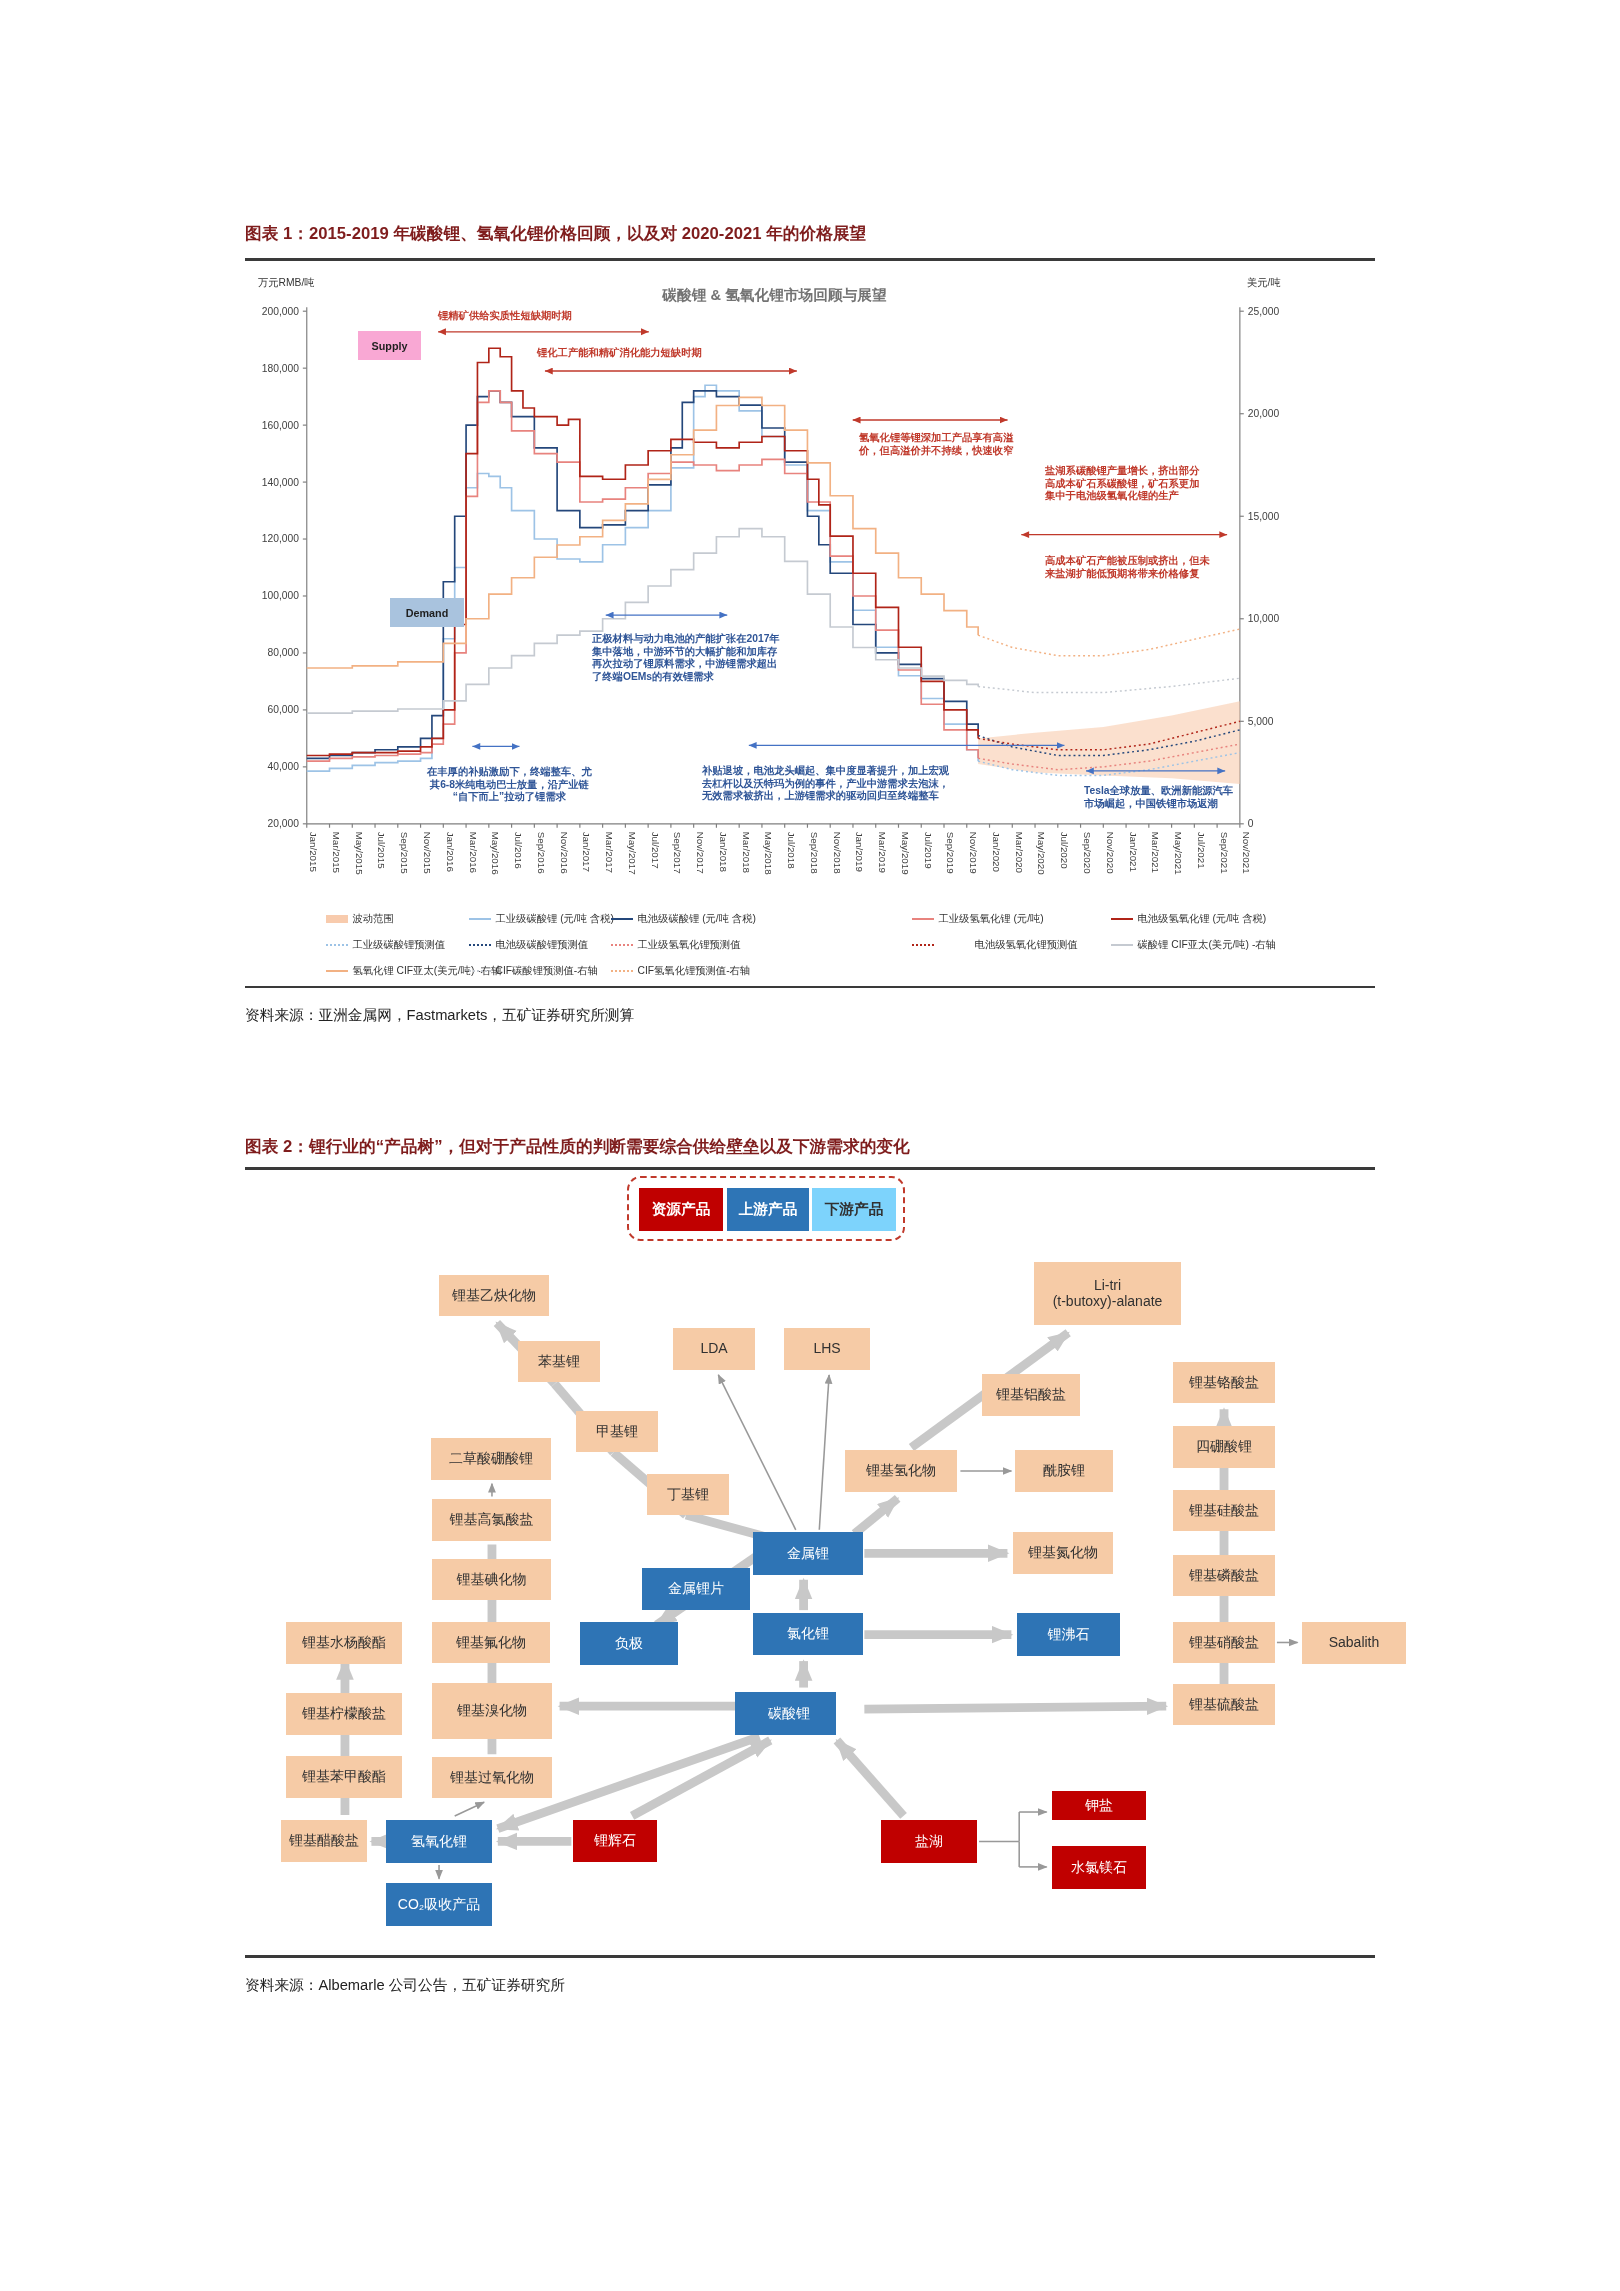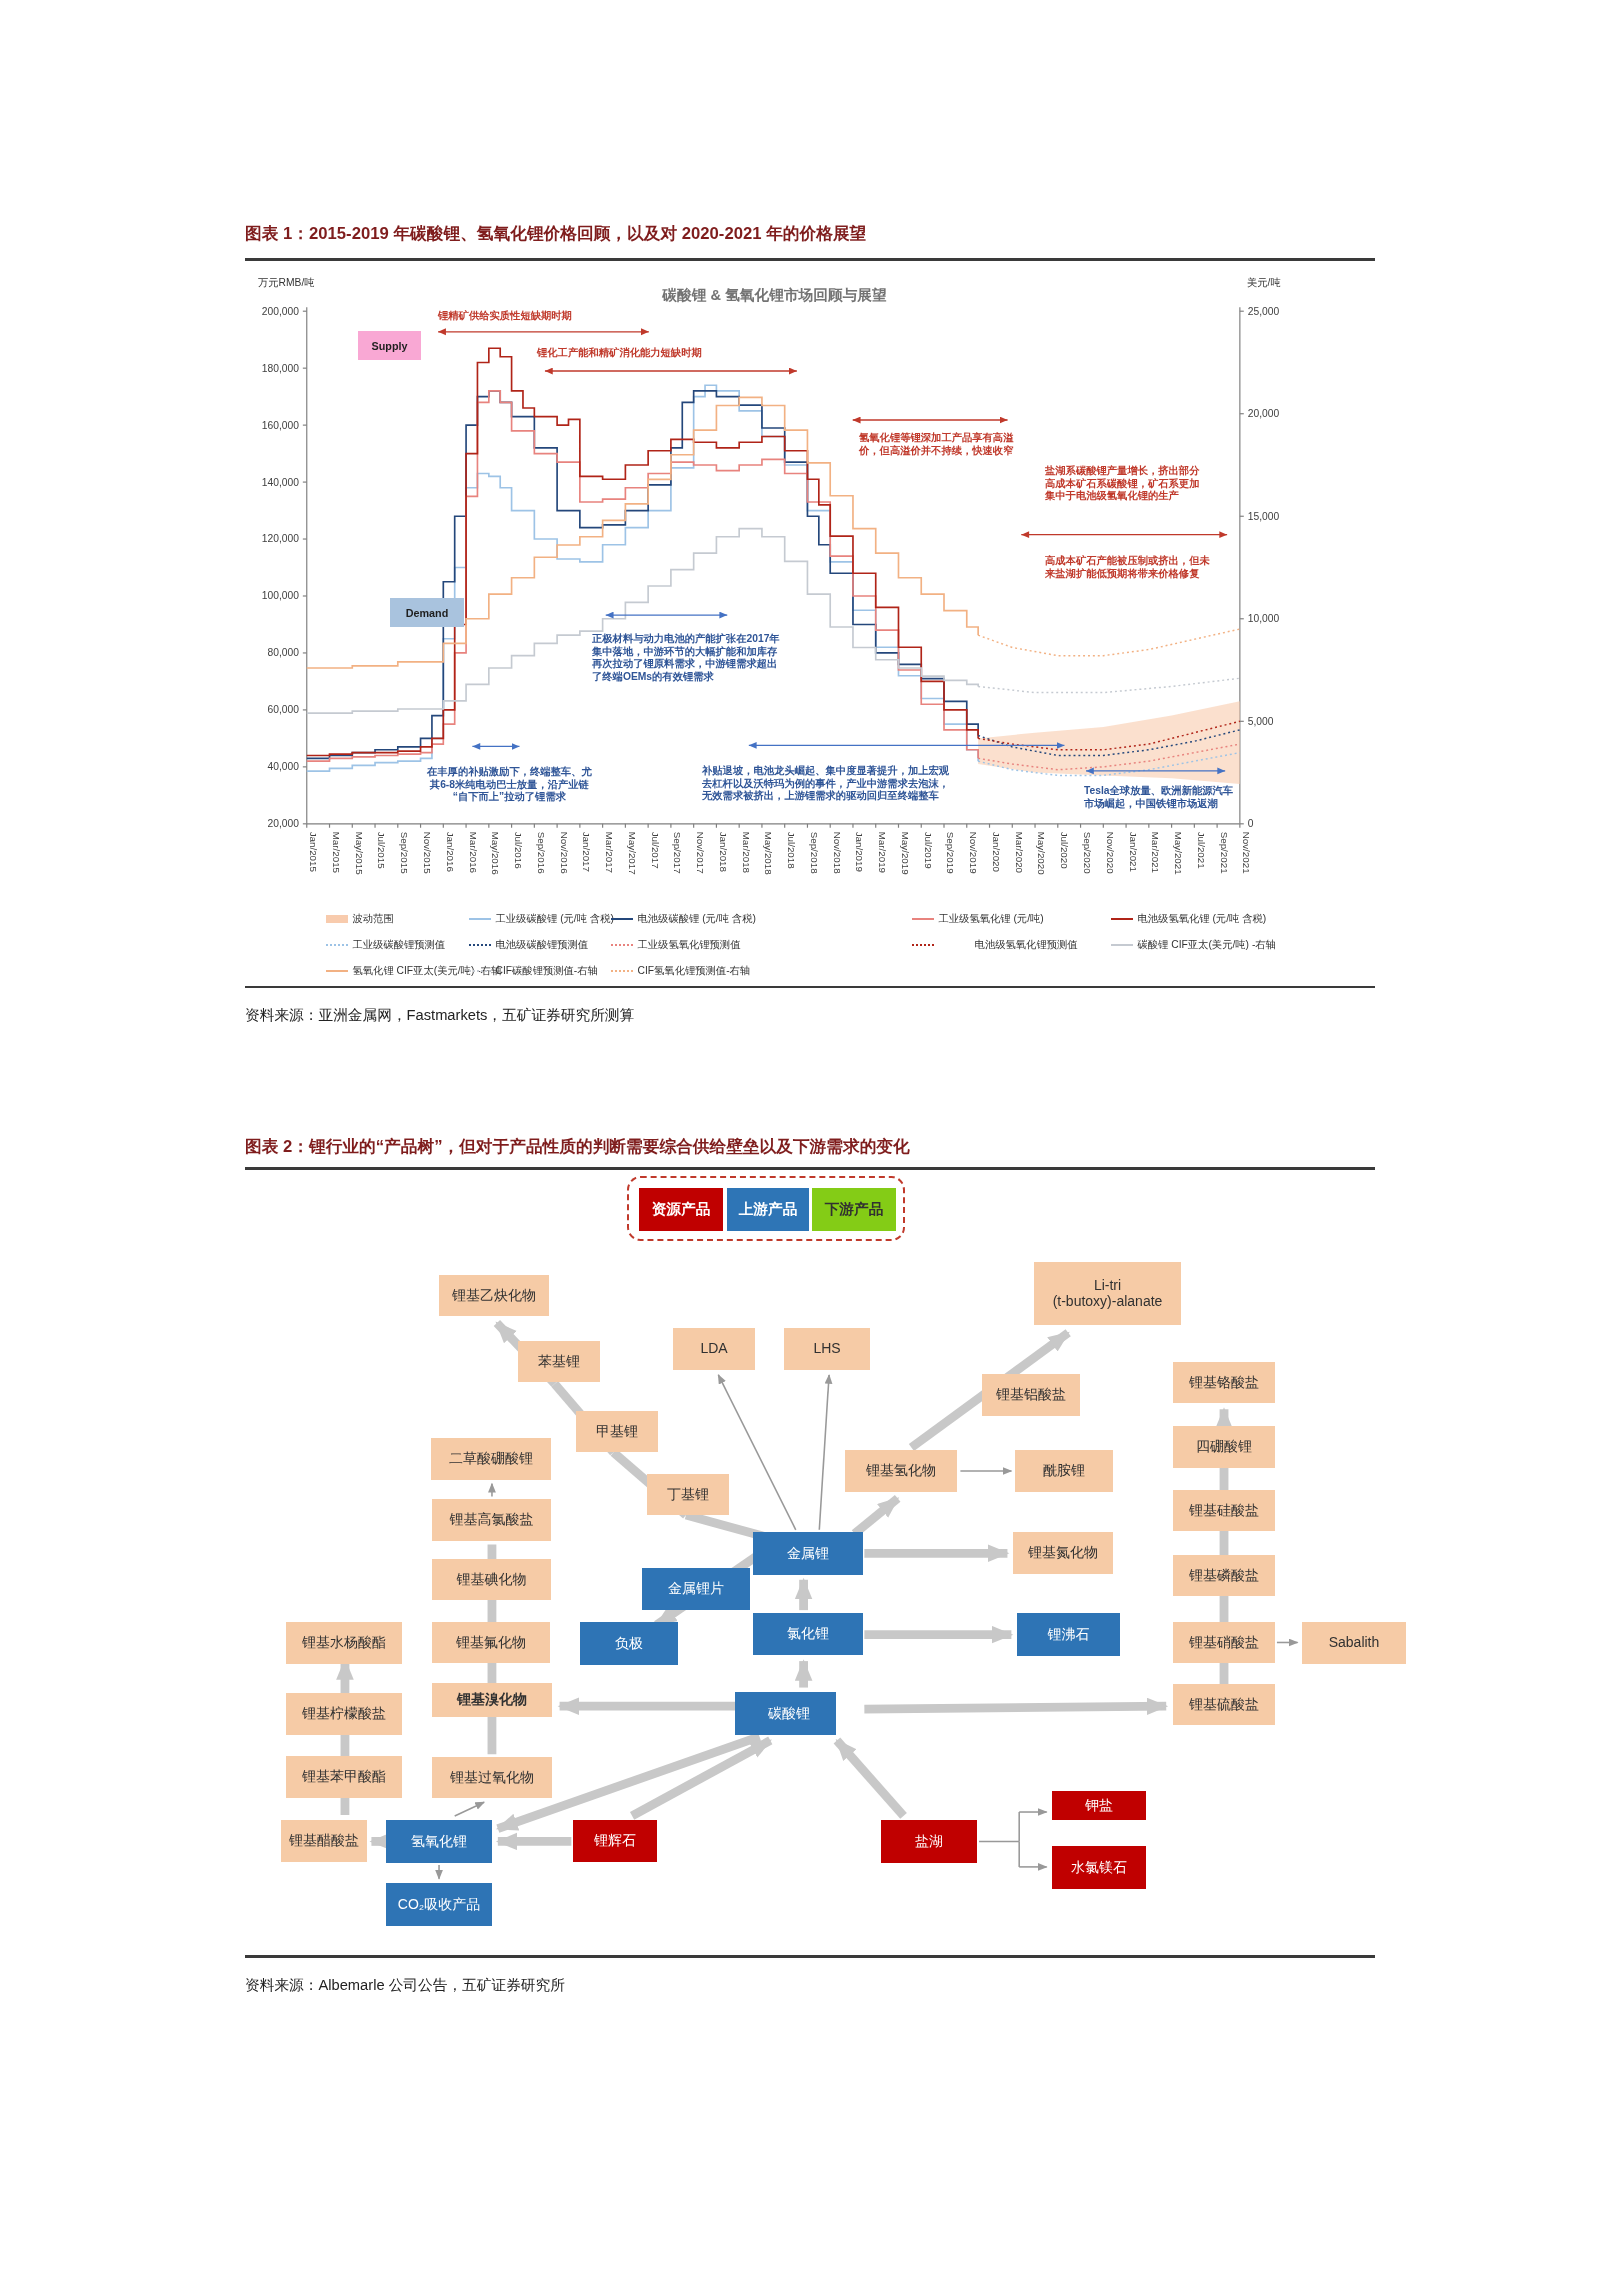--- a/index.html
+++ b/index.html
@@ -314,21 +314,21 @@
       <line x1="790" y1="710" x2="818" y2="710" stroke="#999999" stroke-width="1.6" marker-end="url(#thin-head)"></line>
       <line x1="214" y1="658" x2="244" y2="644" stroke="#999999" stroke-width="1.6" marker-end="url(#thin-head)"></line>
       <line x1="198" y1="708" x2="198" y2="722" stroke="#999999" stroke-width="1.6" marker-end="url(#thin-head)"></line>
       <line x1="252" y1="332" x2="252" y2="319" stroke="#999999" stroke-width="1.6" marker-end="url(#thin-head)"></line>
     </svg>
 
   <div class="fig2-legend"></div>
   <div id="fig2-legend-layer">
       <div class="fig2-key" style="left: 639px; top: 1188px; width: 84px; height: 43px; background: rgb(192, 0, 0); color: rgb(255, 255, 255);">资源产品</div>
       <div class="fig2-key" style="left: 727px; top: 1188px; width: 82px; height: 43px; background: rgb(46, 117, 182); color: rgb(255, 255, 255);">上游产品</div>
-      <div class="fig2-key" style="left: 812px; top: 1188px; width: 84px; height: 43px; background: #84cc16; color: rgb(49, 49, 49);">下游产品</div>
+      <div class="fig2-key" style="left: 812px; top: 1188px; width: 84px; height: 43px; background: #7dd3fc; color: rgb(49, 49, 49);">下游产品</div>
     </div>
   <div id="tree-layer">
       <div class="node down" style="left: 439px; top: 1275px; width: 110px; height: 41px;">锂基乙炔化物</div>
       <div class="node down" style="left: 518px; top: 1341px; width: 82px; height: 41px;">苯基锂</div>
       <div class="node down" style="left: 576px; top: 1411px; width: 82px; height: 41px;">甲基锂</div>
       <div class="node down" style="left: 647px; top: 1474px; width: 82px; height: 41px;">丁基锂</div>
       <div class="node down" style="left: 673px; top: 1328px; width: 82px; height: 42px;">LDA</div>
       <div class="node down" style="left: 784px; top: 1328px; width: 86px; height: 42px;">LHS</div>
       <div class="node down" style="left: 845px; top: 1450px; width: 112px; height: 42px;">锂基氢化物</div>
       <div class="node down" style="left: 1015px; top: 1450px; width: 98px; height: 42px;">酰胺锂</div>
@@ -342,21 +342,21 @@
       <div class="node down" style="left: 1173px; top: 1426px; width: 102px; height: 42px;">四硼酸锂</div>
       <div class="node down" style="left: 1173px; top: 1490px; width: 102px; height: 41px;">锂基硅酸盐</div>
       <div class="node down" style="left: 1173px; top: 1555px; width: 102px; height: 41px;">锂基磷酸盐</div>
       <div class="node down" style="left: 1173px; top: 1622px; width: 102px; height: 41px;">锂基硝酸盐</div>
       <div class="node down" style="left: 1302px; top: 1622px; width: 104px; height: 42px;">Sabalith</div>
       <div class="node down" style="left: 1173px; top: 1684px; width: 102px; height: 41px;">锂基硫酸盐</div>
       <div class="node down" style="left: 431px; top: 1438px; width: 120px; height: 42px;">二草酸硼酸锂</div>
       <div class="node down" style="left: 432px; top: 1499px; width: 119px; height: 42px;">锂基高氯酸盐</div>
       <div class="node down" style="left: 432px; top: 1559px; width: 119px; height: 41px;">锂基碘化物</div>
       <div class="node down" style="left: 432px; top: 1622px; width: 118px; height: 41px;">锂基氟化物</div>
-      <div class="node down" style="left: 432px; top: 1683px; width: 120px; height: 34px; font-weight: bold;">锂基溴化物</div>
+      <div class="node down" style="left: 432px; top: 1683px; width: 120px; height: 56px;">锂基溴化物</div>
       <div class="node down" style="left: 432px; top: 1757px; width: 120px; height: 41px;">锂基过氧化物</div>
       <div class="node down" style="left: 286px; top: 1614px; width: 116px; height: 42px; margin-top: 8px;">锂基水杨酸酯</div>
       <div class="node down" style="left: 286px; top: 1693px; width: 116px; height: 42px;">锂基柠檬酸盐</div>
       <div class="node down" style="left: 286px; top: 1756px; width: 116px; height: 42px;">锂基苯甲酸酯</div>
       <div class="node down" style="left: 281px; top: 1820px; width: 86px; height: 42px;">锂基醋酸盐</div>
       <div class="node up" style="left: 753px; top: 1532px; width: 110px; height: 43px;">金属锂</div>
       <div class="node up" style="left: 753px; top: 1613px; width: 110px; height: 42px;">氯化锂</div>
       <div class="node up" style="left: 735px; top: 1692px; width: 94px; height: 43px; padding-left: 7px;">碳酸锂</div>
       <div class="node up" style="left: 642px; top: 1568px; width: 108px; height: 42px;">金属锂片</div>
       <div class="node up" style="left: 580px; top: 1622px; width: 98px; height: 43px;">负极</div>

